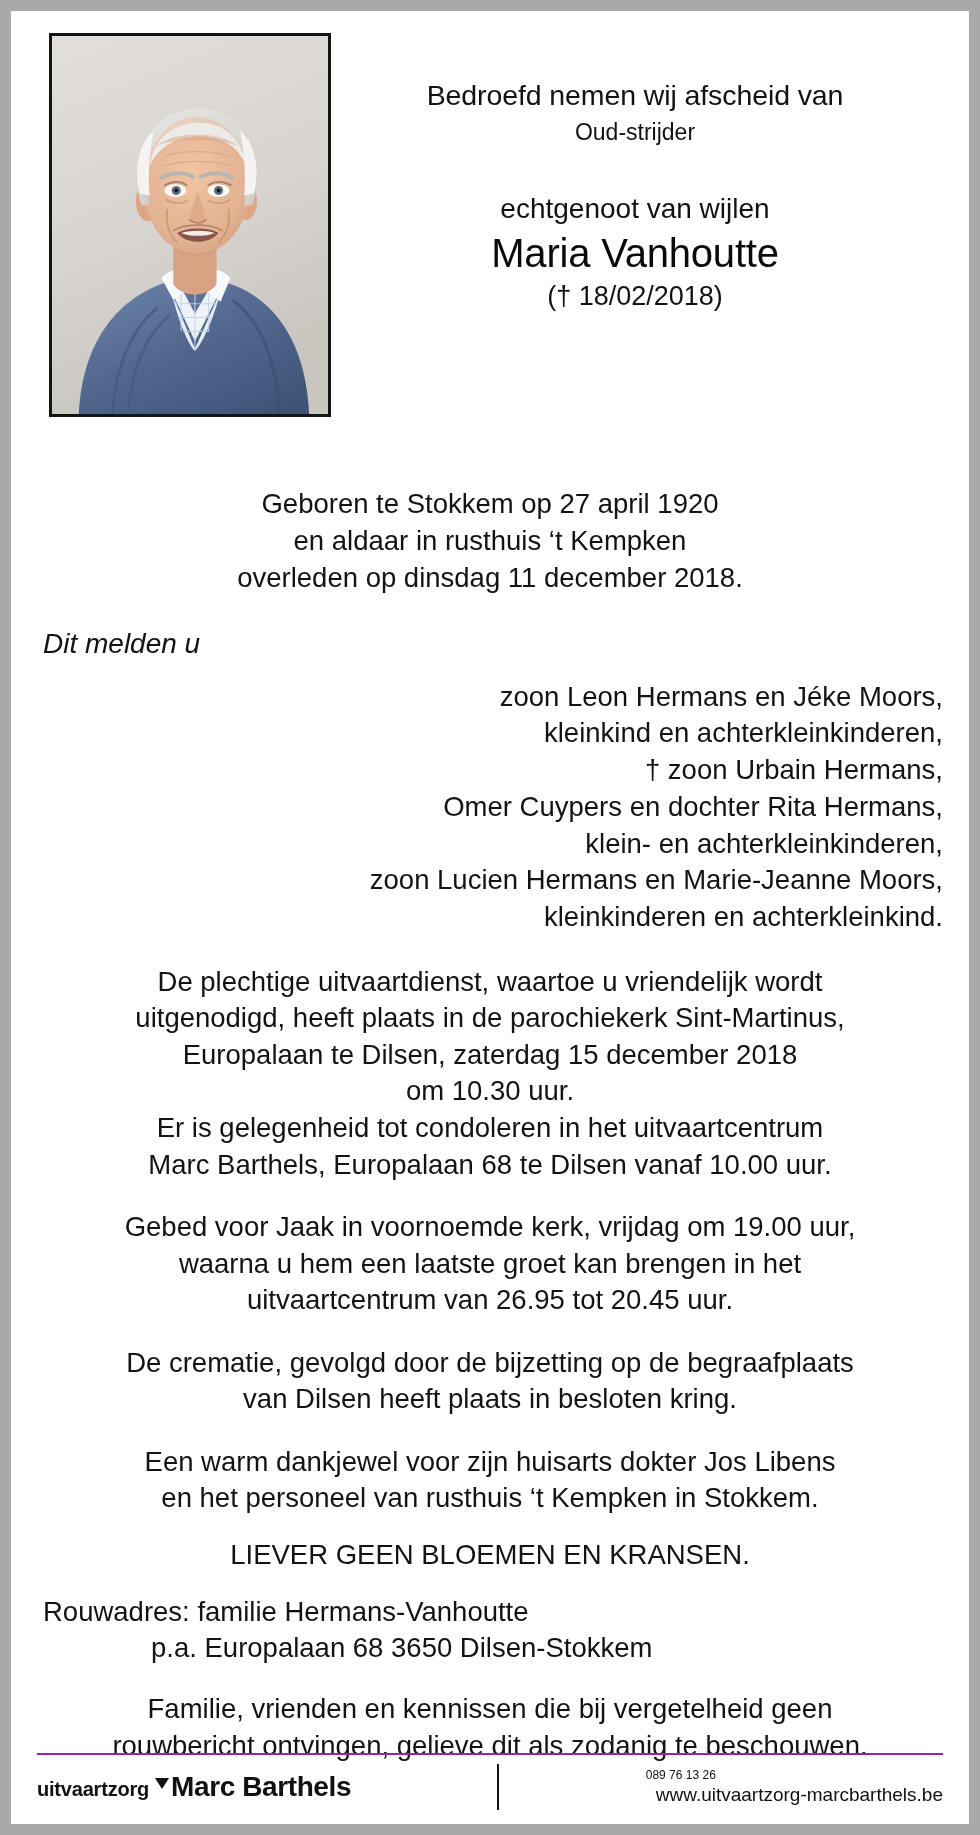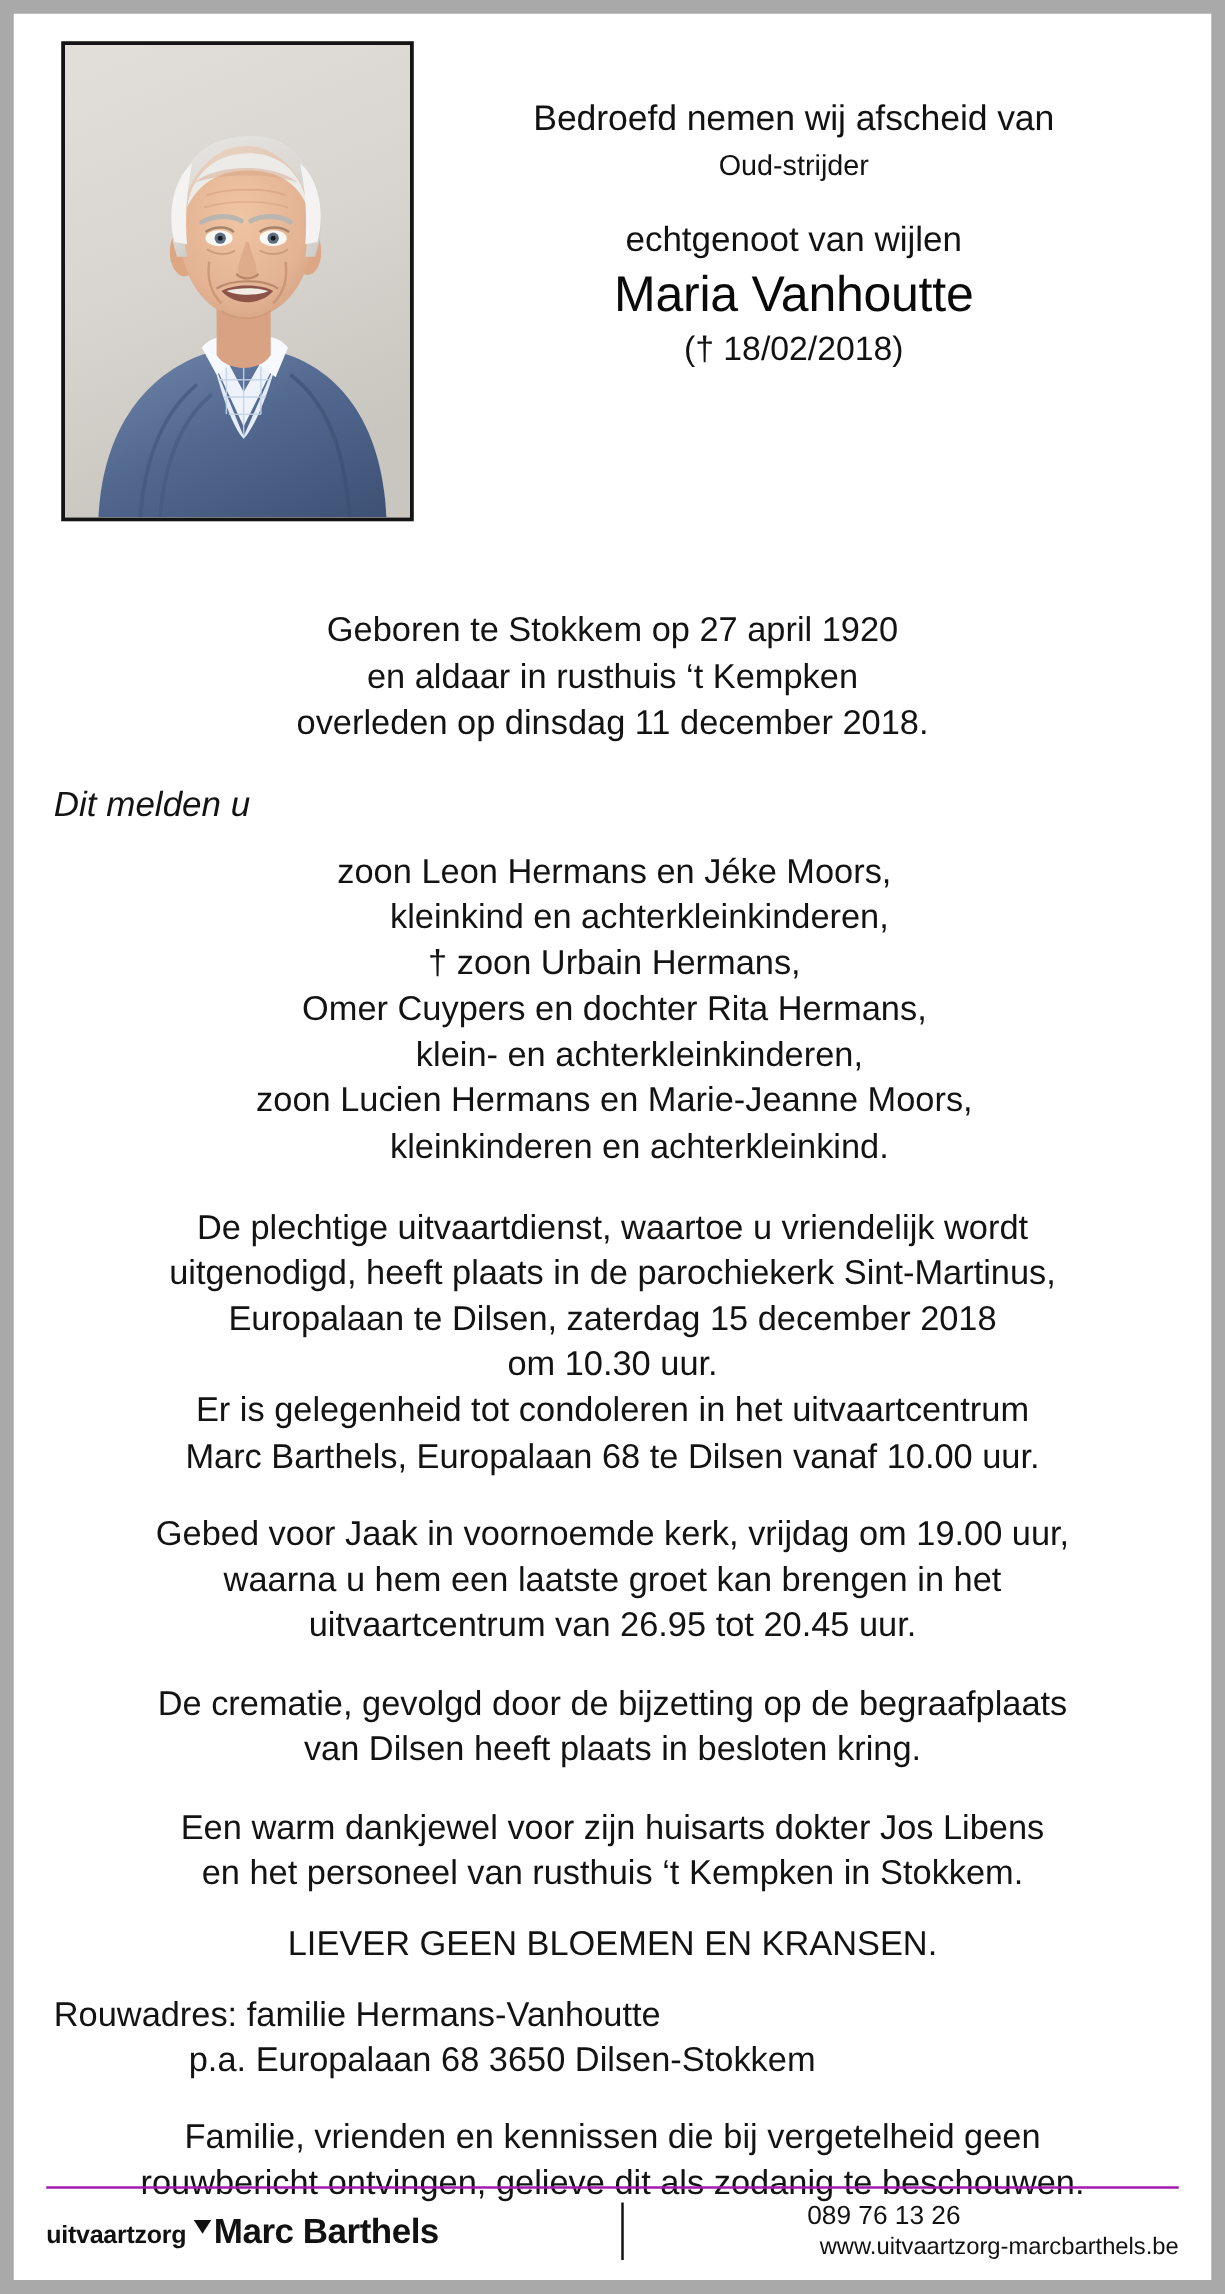--- a/index.html
+++ b/index.html
@@ -74,21 +74,21 @@
   .subtitle {
     font-size: 23px;
     line-height: 1.2;
     color: #121212;
     margin-top: 6px;
   }
   .spouse-intro {
     font-size: 28px;
     line-height: 1.2;
     color: #121212;
-    margin-top: 29px;
+    margin-top: 46px;
   }
   .spouse-name {
     font-size: 40px;
     line-height: 1.16;
     color: #0a0a0a;
     margin-top: 4px;
     letter-spacing: -0.2px;
   }
   .spouse-date {
     font-size: 27px;
@@ -113,21 +113,21 @@
     font-style: italic;
     font-size: 28px;
     line-height: 1.3;
     text-align: left;
     margin-top: 30px;
     margin-left: 6px;
     color: #131313;
   }
 
   .family-block {
-    text-align: center;
+    text-align: right;
     margin-top: 16px;
     margin-left: 3px;
     color: #131313;
   }
   .family-block .ln {
     font-size: 27.5px;
     line-height: 1.335;
     white-space: nowrap;
   }
   .family-block .ln.indent { padding-left: 40px; }
@@ -197,21 +197,21 @@
     background: #141414;
     margin: 0 16px;
     align-self: center;
   }
   .contact {
     display: flex;
     flex-direction: column;
     justify-content: center;
     line-height: 1.25;
   }
-  .contact .phone { font-size: 21px; color: #111; }
+  .contact .phone { font-size: 12px; color: #111; }
   .contact .web   { font-size: 19px; color: #111; padding-left: 10px; }
 </style>
 </head>
 <body>
 
 <div class="notice">
   <div class="card">
 
     <div class="top-row">
 

